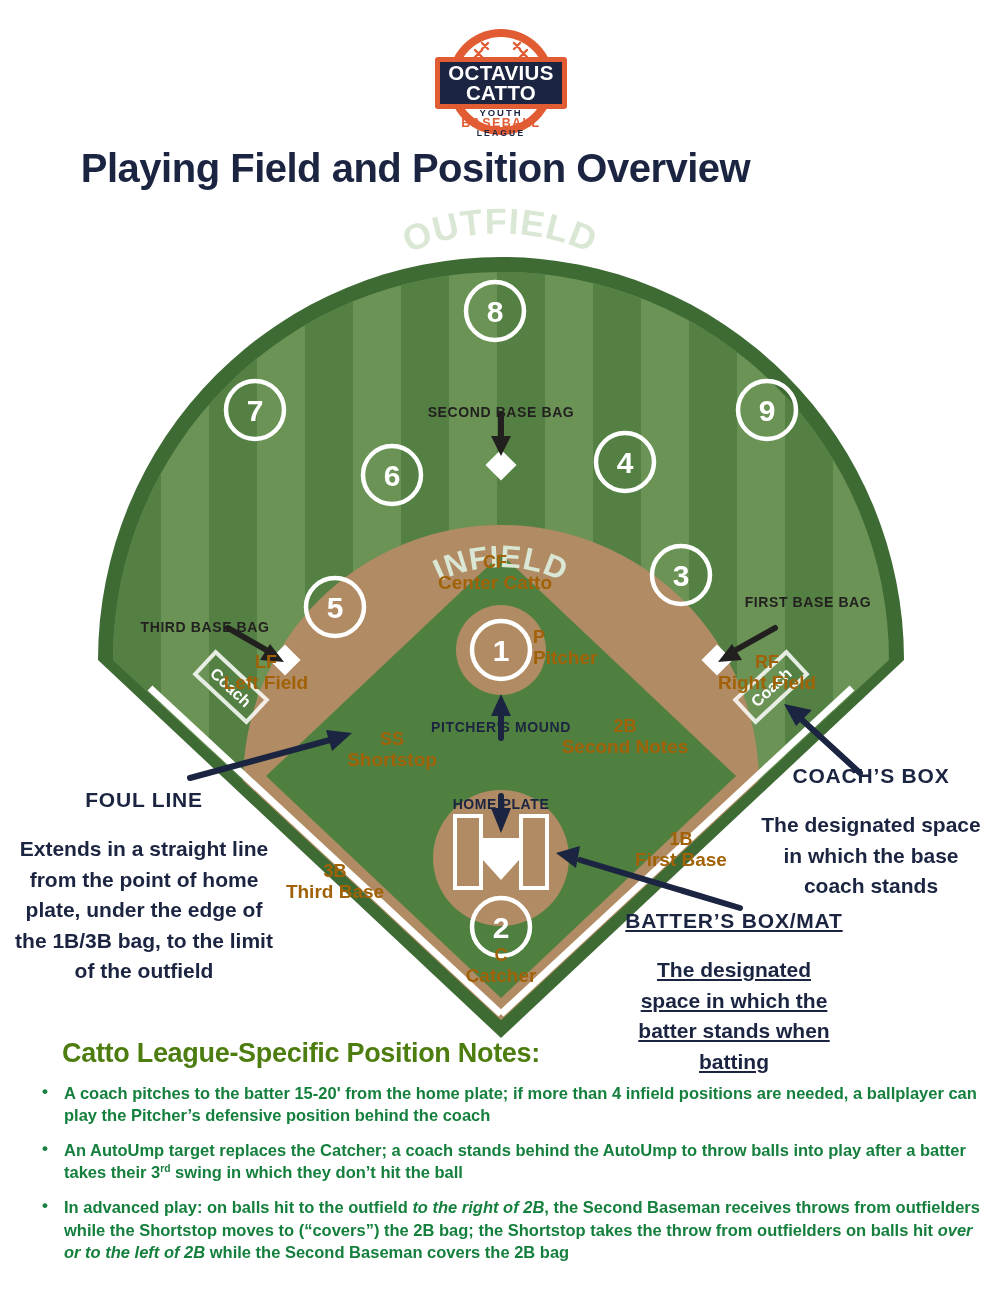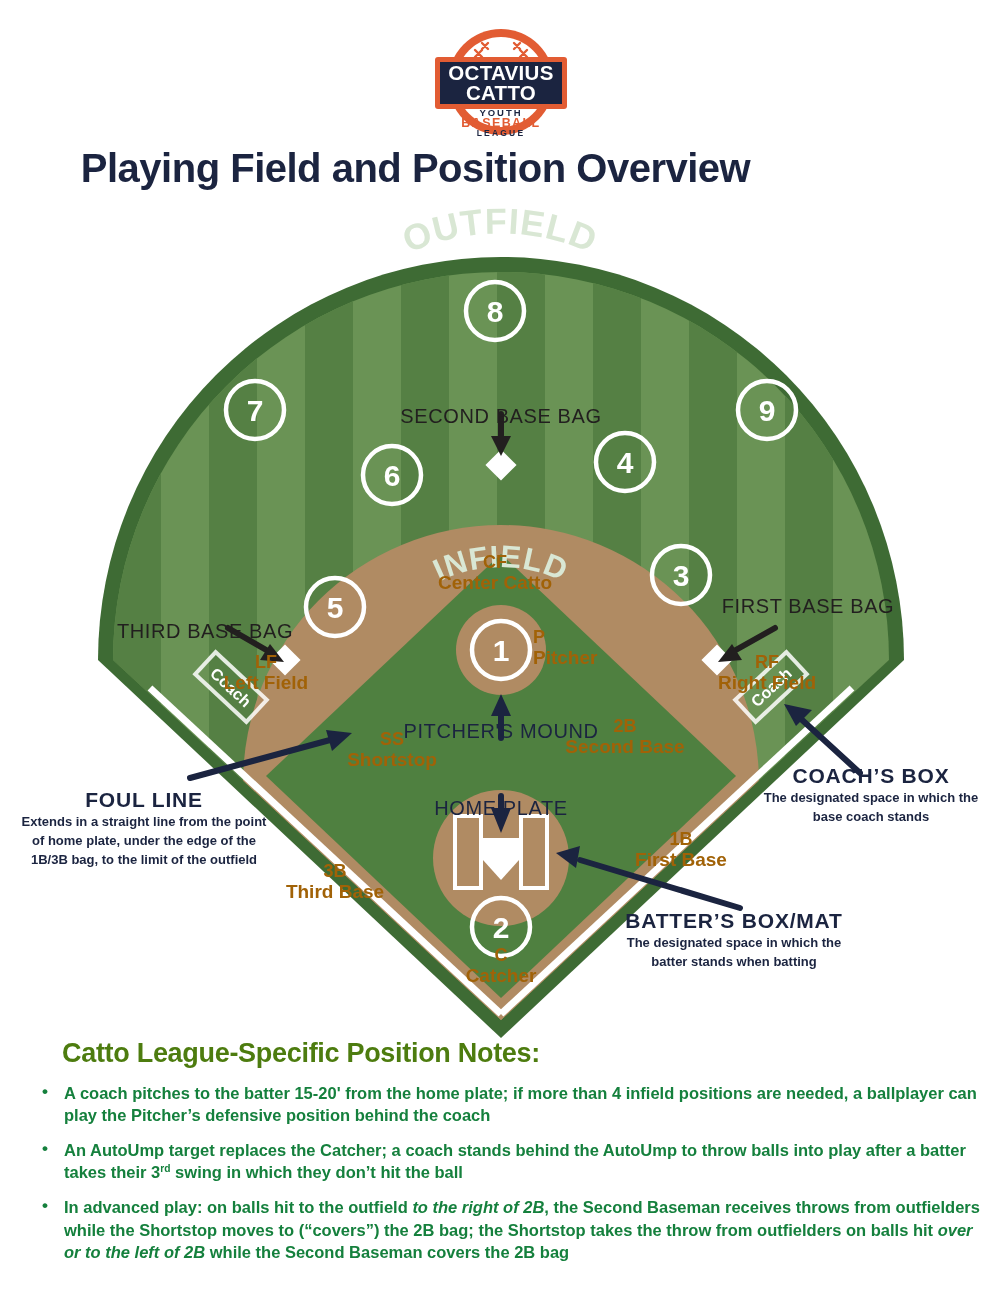--- a/index.html
+++ b/index.html
@@ -23,27 +23,27 @@
 
   
   #field-wrap{left:0;top:208px;width:1002px;height:845px;}
   #field-svg{display:block;}
 
   
   .fieldtxt{position:absolute;text-align:center;line-height:1.12;}
   .poslabel{color:#a16207;font-weight:bold;font-size:19px;text-shadow:none;}
   .poslabel .abbr{display:block;font-size:18px;}
   .poslabel .full{display:block;font-size:19px;}
-  .callout{color:#221f1f;font-weight:normal;font-size:20px;letter-spacing:0.6px;}
+  .callout{color:#221f1f;font-weight:bold;font-size:14px;letter-spacing:0.6px;}
   .callout.navy{color:#1b2440;}
 
   
   .annot{position:absolute;text-align:center;color:#1b2440;}
   .annot .head{font-weight:bold;font-size:21px;letter-spacing:0.8px;line-height:1.25;}
-  .annot .body{font-weight:bold;font-size:13px;line-height:1.45;margin-top:0;}
+  .annot .body{font-weight:bold;font-size:21px;line-height:1.45;margin-top:21px;}
 
   
   #notes{left:22px;top:1038px;width:962px;}
   #notes-title{font-size:27px;font-weight:bold;color:#4d7c0f;letter-spacing:-0.3px;margin-left:40px;}
   #notes ul{margin:6px 0 0 0;padding:0 0 0 20px;list-style:none;}
   #notes li{
     position:relative;font-size:16.5px;font-weight:bold;line-height:1.34;
     color:#15803d;margin-top:13px;padding-left:22px;
   }
   #notes li:before{
@@ -262,21 +262,21 @@
   <span class="full">Left Field</span>
 </div>
 
 <div class="abs fieldtxt poslabel" style="left:673px;top:652px;width:188px;">
   <span class="abbr">RF</span>
   <span class="full">Right Field</span>
 </div>
 
 <div class="abs fieldtxt poslabel" style="left:537px;top:716px;width:176px;">
   <span class="abbr">2B</span>
-  <span class="full">Second Base</span>
+  <span class="full">Second Notes</span>
 </div>
 
 <div class="abs fieldtxt poslabel" style="left:304px;top:729px;width:176px;">
   <span class="abbr">SS</span>
   <span class="full">Shortstop</span>
 </div>
 
 <div class="abs fieldtxt poslabel" style="left:593px;top:829px;width:176px;">
   <span class="abbr">1B</span>
   <span class="full">First Base</span>
@@ -310,21 +310,21 @@
 <div class="annot" style="left:14px;top:787px;width:260px;">
   <div class="head">FOUL LINE</div>
   <div class="body">Extends in a straight line from the point of home plate, under the edge of the 1B/3B bag, to the limit of the outfield</div>
 </div>
 
 <div class="annot" style="left:752px;top:763px;width:238px;">
   <div class="head">COACH’S BOX</div>
   <div class="body">The designated space in which the base coach stands</div>
 </div>
 
-<div class="annot" style="left:625px;top:908px;width:218px;">
+<div class="annot" style="left:625px;top:908px;width:218px;text-decoration:underline;">
   <div class="head">BATTER’S BOX/MAT</div>
   <div class="body">The designated space in which the batter stands when batting</div>
 </div>
 
 <div class="abs" id="notes">
   <div id="notes-title">Catto League-Specific Position Notes:</div>
   <ul>
     <li><span id="note1">A coach pitches to the batter 15-20' from the home plate; if more than 4 infield positions are needed, a ballplayer can play the Pitcher’s defensive position behind the coach</span></li>
     <li><span id="note2">An AutoUmp target replaces the Catcher; a coach stands behind the AutoUmp to throw balls into play after a batter takes their 3<sup>rd</sup> swing in which they don’t hit the ball</span></li>
     <li><span id="note3">In advanced play: on balls hit to the outfield <i>to the right of 2B</i>, the Second Baseman receives throws from outfielders while the Shortstop moves to (“covers”) the 2B bag; the Shortstop takes the throw from outfielders on balls hit <i>over or to the left of 2B</i> while the Second Baseman covers the 2B bag</span></li>

